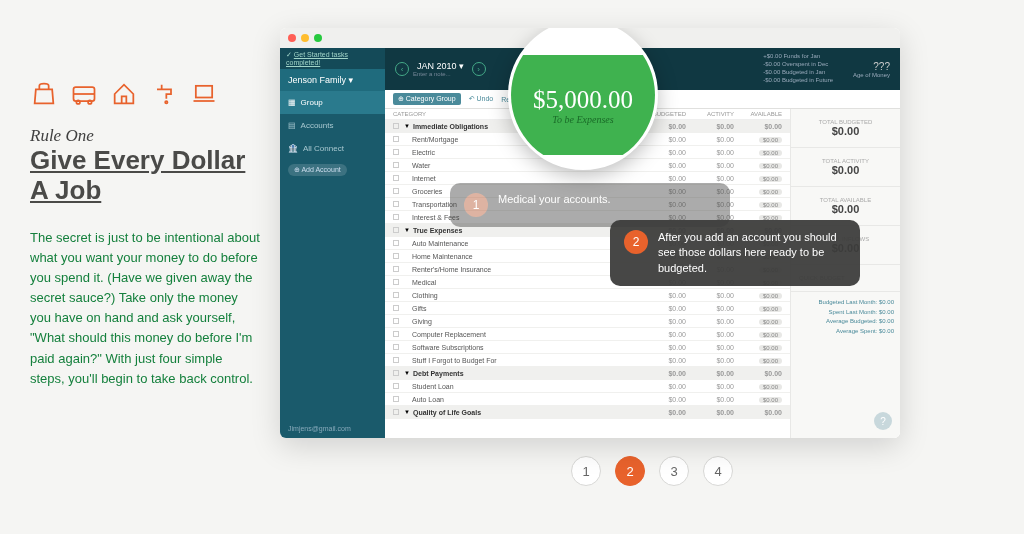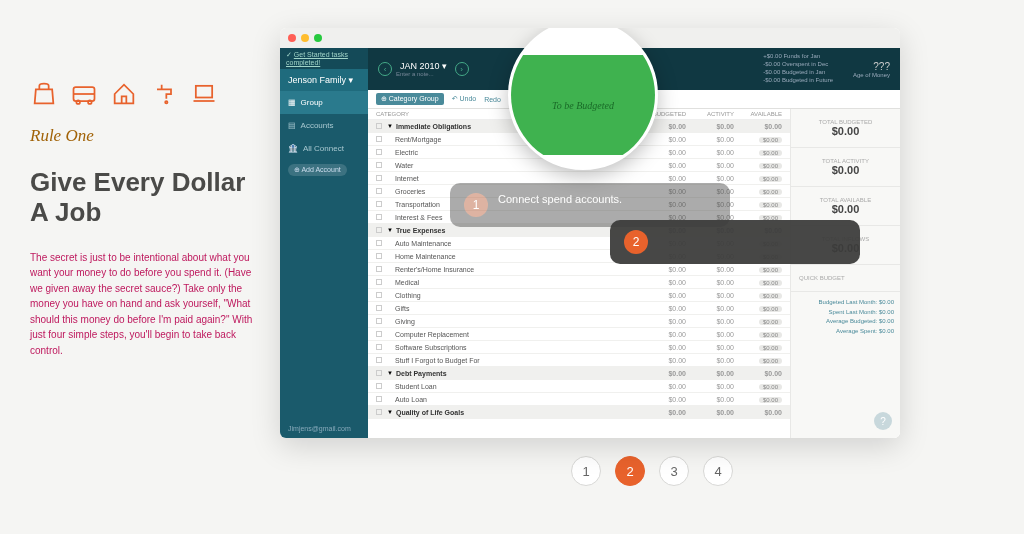--- a/index.html
+++ b/index.html
@@ -1,32 +1,32 @@
 <!DOCTYPE html>
 <html><head>
 <meta charset="utf-8">
 <style>
 * { margin: 0; padding: 0; box-sizing: border-box; }
 body { font-family: -apple-system, BlinkMacSystemFont, "Segoe UI", sans-serif; background: #f5f5f3; width: 1024px; height: 534px; overflow: hidden; }
 .container { display: flex; height: 100%; }
 .left-panel { width: 280px; padding: 80px 20px 20px 30px; }
 .icons-row { display: flex; gap: 12px; margin-bottom: 18px; }
 .icon-item { width: 28px; height: 28px; color: #e8622c; }
-.rule-label { font-style: italic; color: #a16207; font-size: 17px; margin-bottom: 22px; font-family: Georgia, serif; }
-.rule-title { font-size: 26px; font-weight: 900; color: #4a4a48; line-height: 1.15; margin-bottom: 22px; }
-.rule-desc { font-size: 10px; color: #be185d; line-height: 1.55; }
+.rule-label { font-style: italic; color: #404040; font-size: 17px; margin-bottom: 0; font-family: Georgia, serif; }
+.rule-title { font-size: 26px; font-weight: 900; color: #4a4a48; line-height: 1.15; margin-bottom: 22px; text-decoration: underline; }
+.rule-desc { font-size: 13px; color: #15803d; line-height: 1.55; }
 .right-panel { flex: 1; position: relative; padding-top: 28px; }
 .app-window { width: 620px; height: 410px; background: #fff; border-radius: 6px; box-shadow: 0 8px 30px rgba(0,0,0,0.15); overflow: hidden; position: relative; }
 .window-dots { display: flex; gap: 5px; padding: 6px 8px; background: #f0f0ee; }
 .dot { width: 8px; height: 8px; border-radius: 50%; }
 .dot.red { background: #ff5f56; }
 .dot.yellow { background: #ffbd2e; }
 .dot.green { background: #27c93f; }
 .app-inner { display: flex; height: calc(100% - 20px); }
-.sidebar { width: 88px; background: #1a5a6b; color: #cde; font-size: 8px; display: flex; flex-direction: column; }
+.sidebar { width: 105px; background: #1a5a6b; color: #cde; font-size: 8px; display: flex; flex-direction: column; }
 .sidebar-top { background: #144a58; padding: 3px 6px; color: #a0d4c8; font-size: 7px; }
 .sidebar-top a { color: #a0d4c8; text-decoration: underline; }
 .family-name { background: #1f6b7d; padding: 6px 8px; color: #fff; font-size: 9px; }
 .sidebar-item { padding: 7px 8px; display: flex; align-items: center; gap: 5px; color: #a8c8d0; }
 .sidebar-item.active { background: #2a7a8d; color: #fff; }
 .add-account { background: rgba(255,255,255,0.15); border-radius: 10px; padding: 2px 6px; margin: 4px 8px; text-align: center; font-size: 7px; color: #cde; width: fit-content; }
 .sidebar-email { margin-top: auto; padding: 6px 8px; font-size: 7px; color: #8ab; }
 .main-content { flex: 1; background: #fff; display: flex; flex-direction: column; }
 .header-bar { background: #103842; color: #fff; display: flex; align-items: center; padding: 6px 10px; height: 42px; position: relative; }
 .month-nav { display: flex; align-items: center; gap: 4px; }
@@ -357,30 +357,32 @@
                   <div>Average Budgeted: $0.00</div>
                   <div>Average Spent: $0.00</div>
                 </div>
             </div>
           </div>
         </div>
       </div>
 
       <div class="magnifier">
         <div class="mag-inner">
-          <div class="mag-label">To be Budgeted</div>
+          <div class="mag-amount">$5,000.00</div>
+          <div class="mag-label">To be Expenses</div>
         </div>
       </div>
 
       <div class="overlay-tooltip tooltip1">
         <div class="step-circle">1</div>
-        <div>Connect spend accounts.</div>
+        <div>Medical your accounts.</div>
       </div>
       <div class="overlay-tooltip tooltip2">
         <div class="step-circle">2</div>
+        <div style="line-height:1.4;">After you add an account you should see those dollars here ready to be budgeted.</div>
       </div>
 
       <div class="help-circle">?</div>
     </div>
 
     <div class="pagination" id="pagination">
         <div class="page-btn">1</div>
         <div class="page-btn active">2</div>
         <div class="page-btn">3</div>
         <div class="page-btn">4</div>

